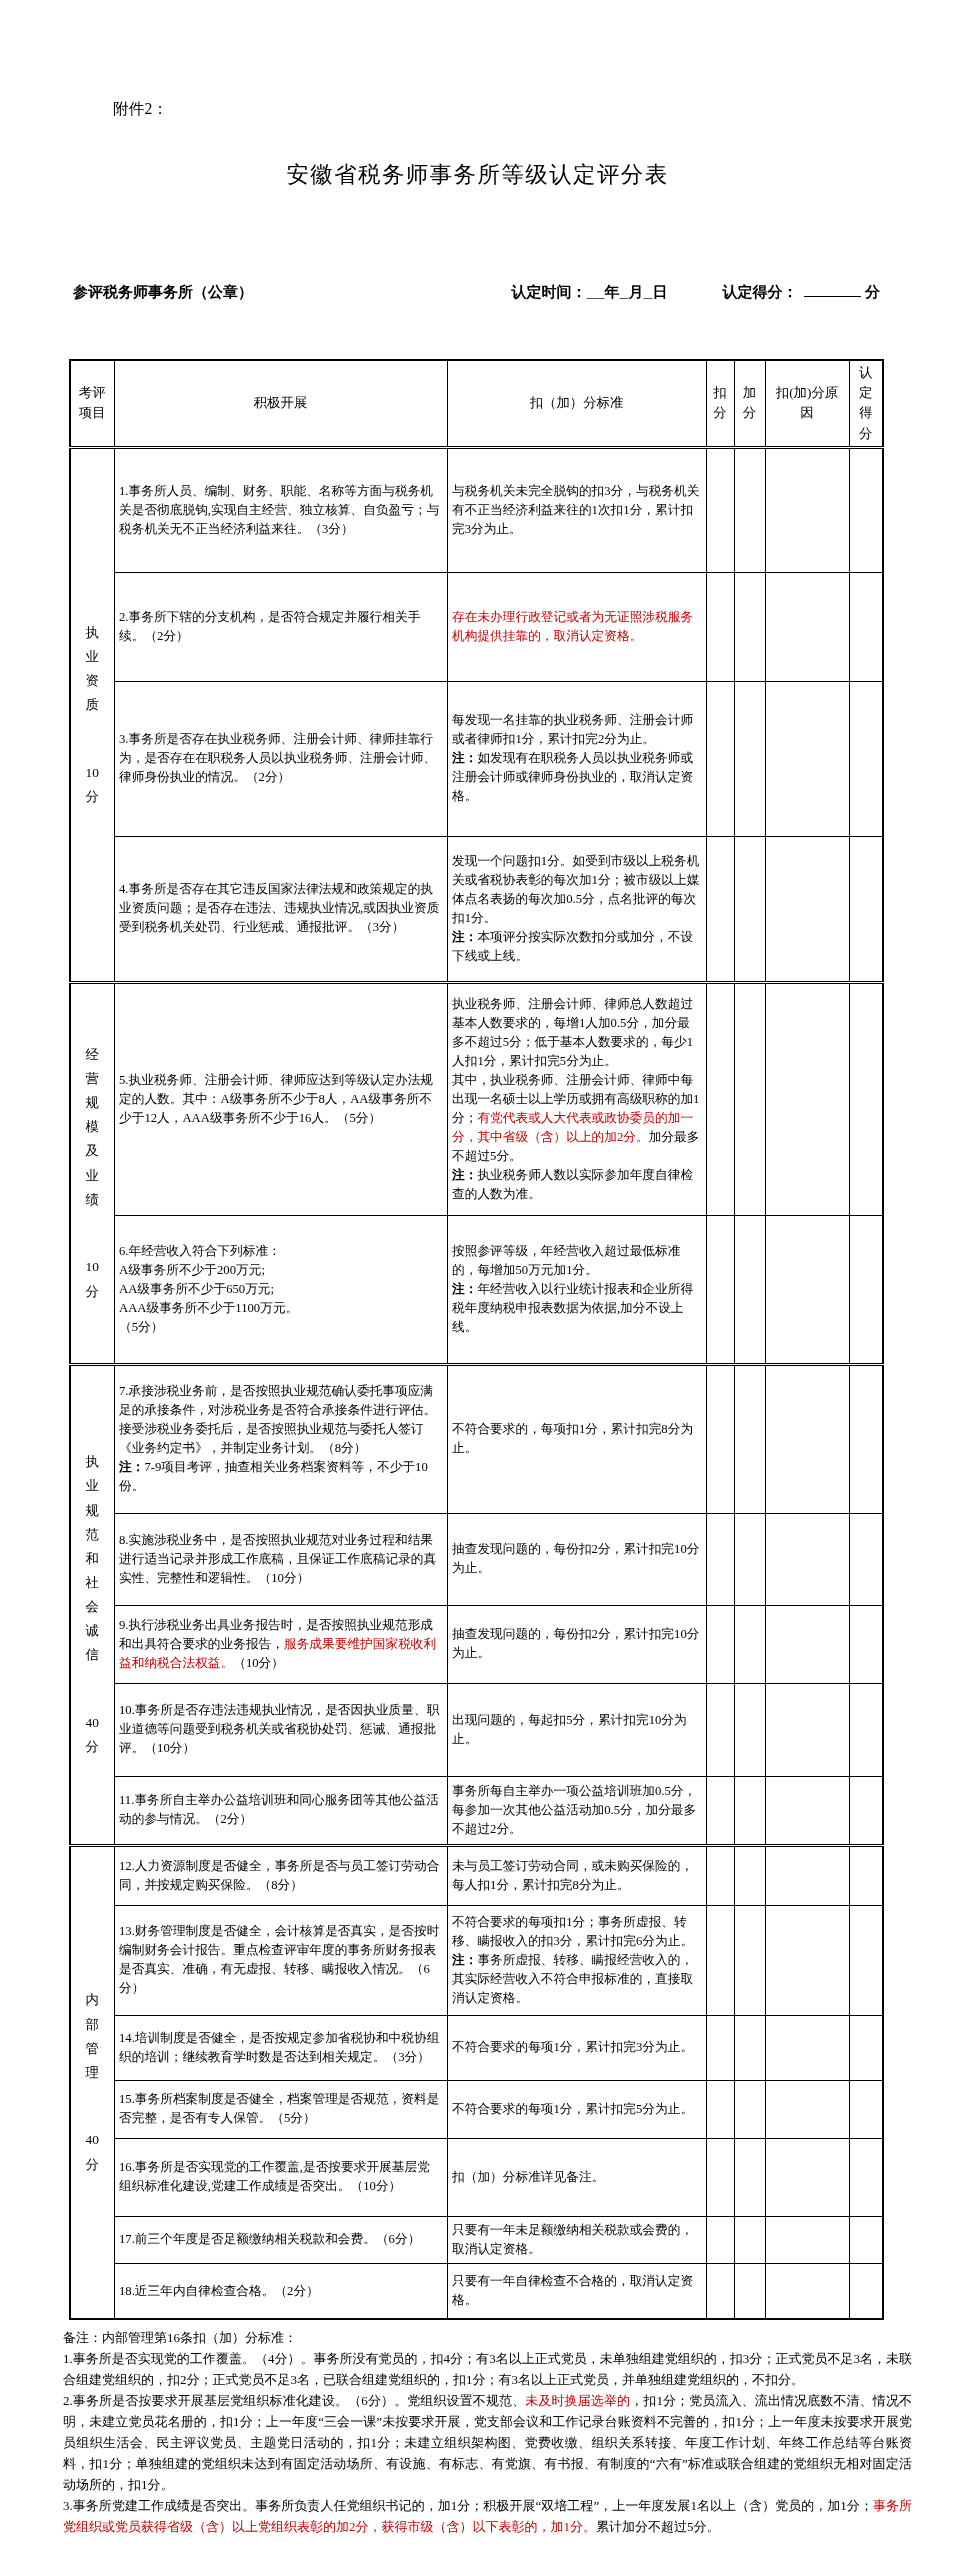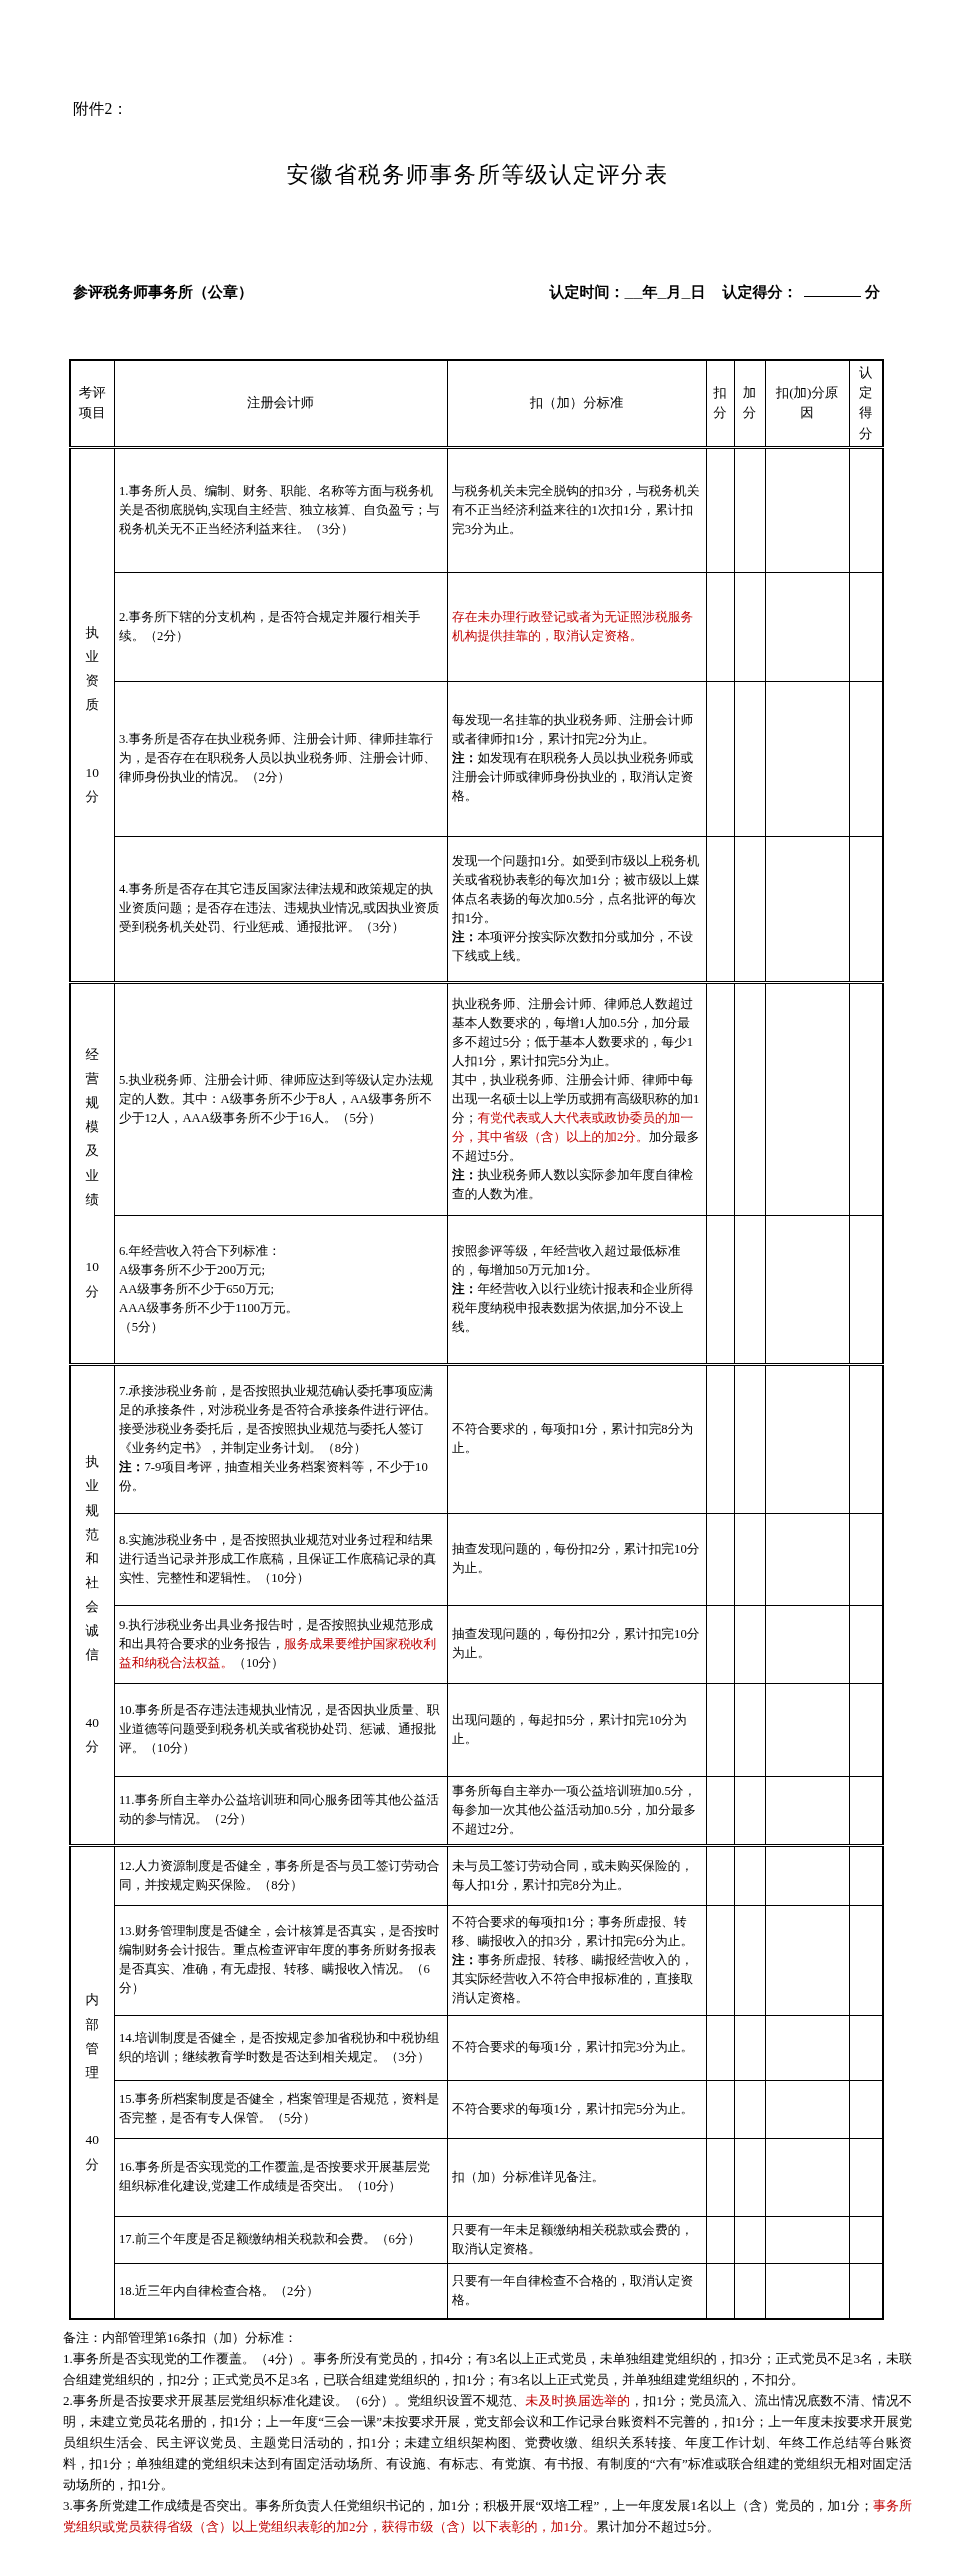--- a/index.html
+++ b/index.html
@@ -1,28 +1,28 @@
 <!DOCTYPE html>
 <html style="font-size:12px"><head>
 <meta charset="utf-8">
 <style>
   html,body{margin:0;padding:0;background:#ffffff;}
   .page{
     width:955px;height:2576px;background:#ffffff;position:relative;
     font-family:"Liberation Serif","DejaVu Serif",serif;color:#000;
     overflow:hidden;
   }
-  .attachment{padding-top:99px;padding-left:73px;font-size:15.7px;}
+  .attachment{padding-top:99px;padding-left:113px;font-size:15.7px;}
   .title{margin:39px 0 0 0;text-align:center;font-size:22.4px;font-weight:400;letter-spacing:1.5px;}
   .subheader{
     margin-top:91px;display:flex;align-items:baseline;
     font-family:Liberation Mono, monospace;font-weight:bold;font-size:15px;
   }
   .subheader .firm{margin-left:73px;}
-  .subheader .right{margin-left:auto;margin-right:75px;display:flex;gap:17px;align-items:baseline;}
+  .subheader .right{margin-left:auto;margin-right:75px;display:flex;gap:55px;align-items:baseline;}
   .uline{display:inline-block;width:57px;border-bottom:1.5px solid #000;height:1em;margin:0 4.5px 0 6px;}
   table.score{
     margin:57px 0 0 69px;border-collapse:collapse;table-layout:fixed;width:814px;
     font-size:12.7px;line-height:1.5;
   }
   table.score col.c1{width:44px;}
   table.score col.c2{width:333px;}
   table.score col.c3{width:259px;}
   table.score col.c4{width:28px;}
   table.score col.c5{width:31px;}
@@ -68,21 +68,21 @@
         <col class="c2">
         <col class="c3">
         <col class="c4">
         <col class="c5">
         <col class="c6">
         <col class="c7">
       </colgroup>
     <thead>
       <tr>
         <th>考评项目</th>
-        <th>注册会计师</th>
+        <th>积极开展</th>
         <th>扣（加）分标准</th>
         <th>扣分</th>
         <th>加分</th>
         <th>扣(加)分原因</th>
         <th style="white-space:pre-line">认定
 得分</th>
       </tr>
     </thead>
     <tbody>
 

